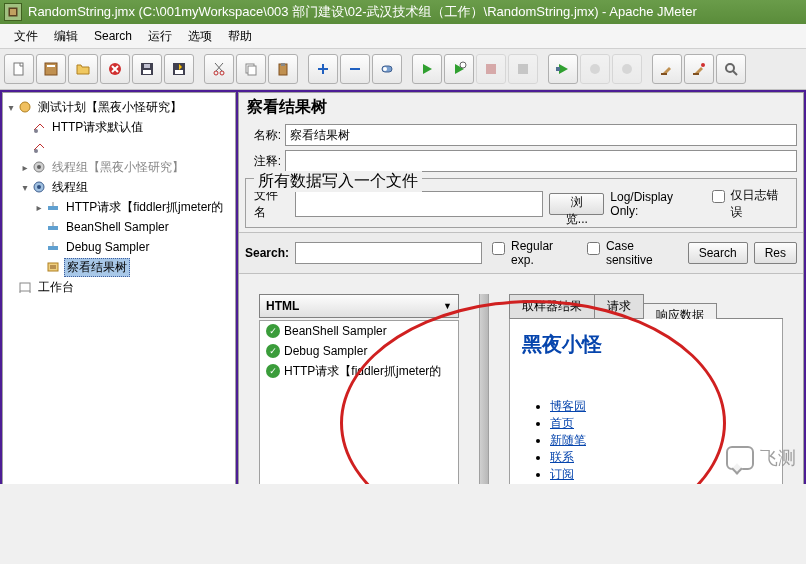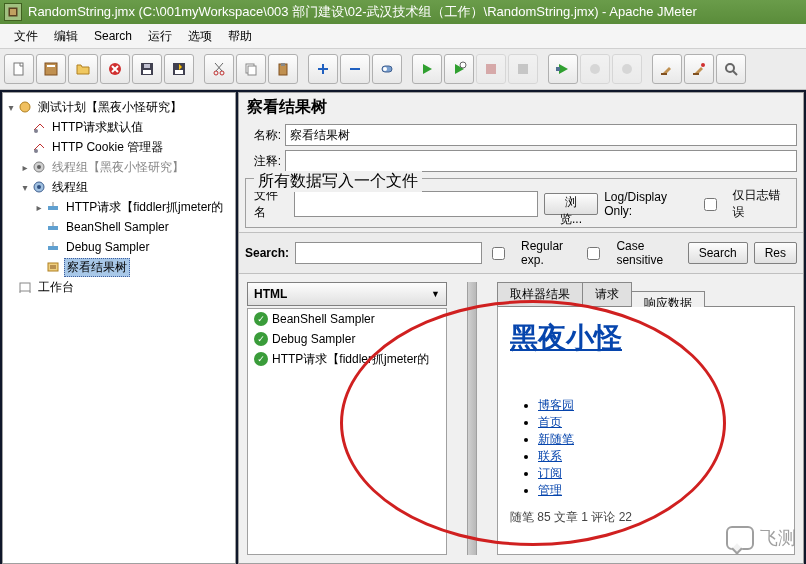--- a/index.html
+++ b/index.html
@@ -1,16 +1,16 @@
 <!DOCTYPE html>
 <html><head>
 <meta charset="utf-8">
 <style>
 html,body{margin:0;padding:0;font-family:"Microsoft YaHei",Arial,sans-serif;font-size:12px;background:#f0f0f0;color:#000;overflow:hidden}
-.window{width:806px;height:564px;background:#0f172a;position:relative}
+.window{width:806px;height:484px;background:#4c1d95;position:relative}
 .titlebar{height:24px;background:linear-gradient(#6a9c4a,#5a8c3a);display:flex;align-items:center;padding:0 4px;color:#fff;font-size:13px}
 .titlebar .appicon{width:16px;height:16px;background:#a0c080;border:1px solid #406020;margin-right:6px;display:flex;align-items:center;justify-content:center}
 .titlebar .appicon svg{width:12px;height:12px}
 .menubar{height:24px;background:#f5f5f5;display:flex;align-items:center;padding:0 6px;border-bottom:1px solid #d0d0d0}
 .menubar .menu{padding:2px 8px;cursor:default}
 .toolbar{height:40px;background:#ececec;border-bottom:1px solid #c0c0c0;display:flex;align-items:center;padding:0 4px;gap:2px}
 .tbtn{width:28px;height:28px;border:1px solid #b0b0b0;background:linear-gradient(#fdfdfd,#e8e8e8);border-radius:3px;display:flex;align-items:center;justify-content:center;cursor:default}
 .tbtn svg{width:16px;height:16px}
 .tsep{width:6px;height:28px}
 .tbtn.dim{opacity:.35}
@@ -27,34 +27,34 @@
 .main h2{margin:4px 8px;font-size:16px;font-weight:bold}
 .frow{display:flex;align-items:center;padding:2px 6px;gap:4px}
 .frow label{width:36px;text-align:right}
 .frow input[type=text]{flex:1;height:20px;border:1px solid #909090;background:#fff;padding:0 4px;font-size:12px}
 .groupbox{border:1px solid #a0a0a0;margin:4px 6px;padding:8px 8px 6px;position:relative}
 .groupbox .legend{position:absolute;top:-8px;left:8px;background:#f0f0f0;padding:0 4px;font-size:16px}
 .btn{height:22px;border:1px solid #808080;background:linear-gradient(#fdfdfd,#e0e0e0);padding:0 10px;font-size:12px;cursor:default;border-radius:2px}
 .inline{display:flex;align-items:center;gap:6px}
 .searchrow{display:flex;align-items:center;padding:6px;gap:6px;border-top:1px solid #c0c0c0;border-bottom:1px solid #c0c0c0;background:#ececec}
 .searchrow input[type=text]{flex:1;height:20px;border:1px solid #909090;background:#fff;padding:0 4px}
-.chk{display:flex;align-items:center;gap:13px}
-.results{flex:1;display:flex;margin:8px;gap:20px;overflow:hidden}
+.chk{display:flex;align-items:flex-start;gap:3px}
+.results{flex:1;display:flex;margin:20px;gap:20px;overflow:hidden}
 .reslist{width:200px;display:flex;flex-direction:column}
 .combo{height:22px;border:1px solid #808080;background:linear-gradient(#fdfdfd,#e0e0e0);display:flex;align-items:center;padding:0 6px;justify-content:space-between;font-weight:bold}
 .combo .arrow{font-size:9px}
 .restree{flex:1;background:#fff;border:1px solid #a0a0a0;margin-top:2px;overflow:hidden}
 .rnode{display:flex;align-items:center;height:20px;padding-left:6px;white-space:nowrap}
 .rnode .ok{width:14px;height:14px;border-radius:50%;background:#3a9c3a;display:inline-flex;align-items:center;justify-content:center;color:#fff;font-size:9px;margin-right:4px}
 .respanel{flex:1;display:flex;flex-direction:column;position:relative}
 .tabs{display:flex;height:24px;border-bottom:1px solid #888}
 .tab{padding:3px 12px;border:1px solid #888;border-bottom:none;background:#e0e0e0;margin-right:-1px;font-size:12px}
 .tab.active{background:#f0f0f0;position:relative;top:9px}
 .rescontent{flex:1;background:#fff;border:1px solid #a0a0a0;border-top:none;padding:12px;overflow:hidden;position:relative}
-.rescontent h1{color:#0645ad;text-decoration:underline;font-size:28px;font-weight:bold;margin:0 0 40px}
+.rescontent h1{color:#0645ad;font-size:20px;font-weight:bold;margin:0 0 40px}
 .rescontent ul{margin:0;padding-left:28px}
 .rescontent ul li{color:#000}
 .rescontent ul li a{color:#0645ad;text-decoration:underline}
 .redoval{position:absolute;pointer-events:none;border:3px solid #d02020;border-radius:50%;width:380px;height:240px;left:340px;top:300px}
 .watermark{position:absolute;right:10px;bottom:14px;display:flex;align-items:center;gap:6px;color:#888;font-size:18px;opacity:.8}
 .watermark .bubble{width:24px;height:20px;border:2px solid #888;border-radius:6px;position:relative}
 .watermark .bubble:after{content:"";position:absolute;width:6px;height:6px;border-right:2px solid #888;border-bottom:2px solid #888;bottom:-5px;left:5px;transform:rotate(45deg);background:#f0f0f0}
 .sideknob{width:8px;background:linear-gradient(90deg,#d0d0d0,#b8b8b8);border-left:1px solid #a0a0a0;border-right:1px solid #a0a0a0}
 </style>
 </head>
@@ -239,21 +239,20 @@
             <span class="tlabel">HTTP请求默认值</span>
           </div>
         <div class="tnode ind1">
             <span class="exp"></span>
             <span class="ticon">
               <svg width="14" height="14">
                 <path d="M2 10l6-6 4 4" stroke="#c03030" fill="none"></path>
                 <circle cx="4" cy="11" r="2" fill="#808090"></circle>
               </svg>
             </span>
-            <span class="tlabel">HTTP Cookie 管理器</span>
           </div>
         <div class="tnode ind1">
             <span class="exp">▸</span>
             <span class="ticon">
               <svg width="14" height="14">
                 <circle cx="7" cy="7" r="5" fill="#d0d0d0" stroke="#808080"></circle>
                 <circle cx="7" cy="7" r="2" fill="#606060"></circle>
               </svg>
             </span>
             <span class="tlabel" style="color:#888">线程组【黑夜小怪研究】</span>

